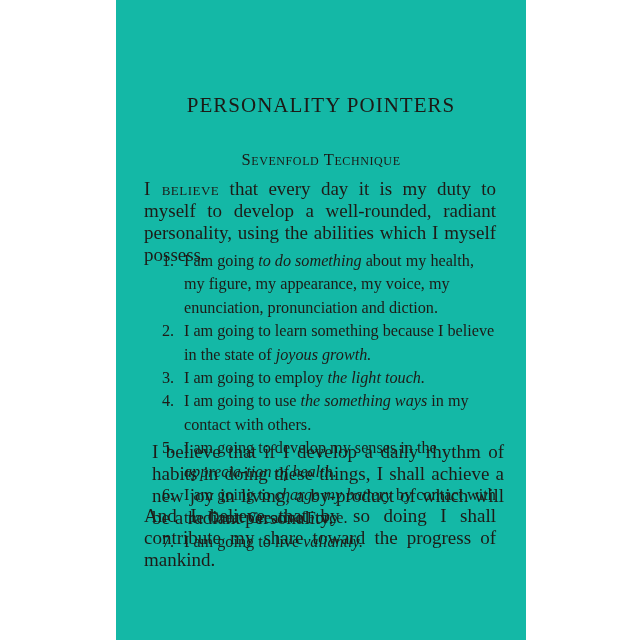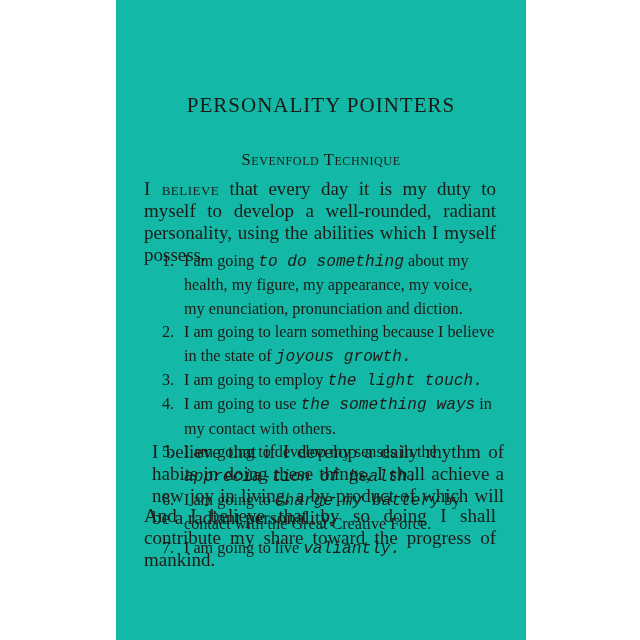--- a/index.html
+++ b/index.html
@@ -19,21 +19,21 @@
   }
   .body-text {
     position:absolute; left:28px; width:352px; font-size:19px; line-height:22px;
     text-align:justify;
   }
   .intro { top:178px; }
   .sc { font-variant:small-caps; letter-spacing:0.5px; }
   .list { position:absolute; left:28px; width:352px; top:250px; margin:0; padding:0; list-style:none; }
   .list li { position:relative; padding-left:40px; font-size:16.2px; line-height:23.4px; text-align:left; }
   .list li .num { position:absolute; left:18px; top:0; }
-  i { font-style:italic;font-family:Liberation Mono, monospace; }
+  i { font-style:italic; }
   .closing1 { top:433px; }
   .closing2 { top:505px; }
 </style>
 </head>
 <body>
 
 <div class="page">
   <div class="titles">
     <div class="title-line">PERSONALITY POINTERS</div>
   </div>

